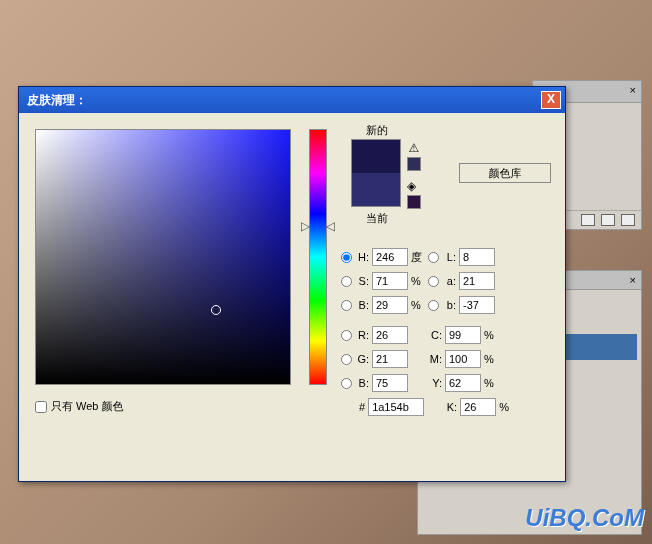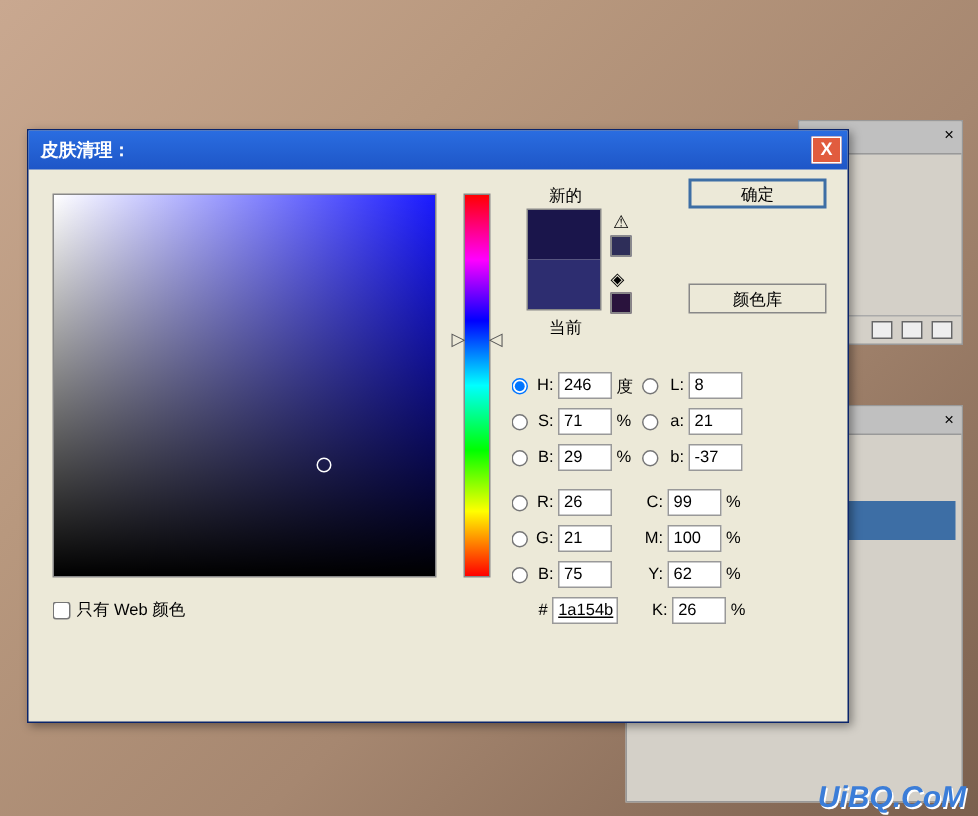--- a/index.html
+++ b/index.html
@@ -67,21 +67,21 @@
   .val-input { width: 36px; height: 18px; border: 1px solid #999; font-size: 11px; text-align: left; padding-left: 3px; }
   .val-unit { width: 14px; }
   .val-label { width: 14px; text-align: right; }
   .lab-right { width: 14px; text-align: right; }
   .hex-label { padding-left: 18px; }
   
   
   .web-row { position: absolute; left: 16px; top: 286px; font-size: 11px; display: flex; align-items: center; gap: 4px; }
   .web-cb { width: 12px; height: 12px; }
   
-  .watermark { position: absolute; right: 8px; bottom: 0; color: #3b7dd8; font-weight: bold; font-style: italic; font-size: 20px; text-shadow: 1px 1px 0 #fff; text-align: center; }
+  .watermark { position: absolute; right: 8px; bottom: 12px; color: #3b7dd8; font-weight: bold; font-style: italic; font-size: 24px; text-shadow: 1px 1px 0 #fff; text-align: center; }
 </style>
 </head>
 <body>
 
 <div class="bg-photo"></div>
 
 <div class="panel panel-tools">
   <div class="panel-header">
     <span>作</span>
     <span class="panel-close">×</span>
@@ -154,21 +154,20 @@
       <div class="swatch-new"></div>
       <div class="swatch-cur"></div>
     </div>
     <div class="swatch-cur-label">当前</div>
     <div class="warn-icon">⚠</div>
     <div class="warn-swatch"></div>
     <div class="cube-icon">◈</div>
     <div class="cube-swatch"></div>
 
     <div class="btn-stack">
-      <button class="btn default">确定</button>
       <div class="btn-spacer"></div>
       <div class="btn-spacer"></div>
       <button class="btn">颜色库</button>
     </div>
 
     <div class="vals">
       <div class="val-row">
         <span class="val-col">
             <input type="radio" class="val-radio" checked="" style="">
             <span class="val-label">H:</span>
@@ -241,21 +240,21 @@
             <span class="val-unit"></span>
           </span>
         <span class="val-col">
             <span class="lab-right">Y:</span>
             <input class="val-input" value="62" style="">
             <span class="val-unit">%</span>
           </span>
       </div>
       <div class="val-row">
         <span class="hex-label">#</span>
-        <input class="val-input" style="width: 44px; text-decoration: underline;" value="1a154b">
+        <input class="val-input" style="width: 56px;" value="1a154b">
         <span class="val-col" style="margin-left:16px;">
             <span class="lab-right">K:</span>
             <input class="val-input" value="26" style="">
             <span class="val-unit">%</span>
           </span>
       </div>
     </div>
 
     <div class="web-row">
       <input type="checkbox" class="web-cb" style="">

